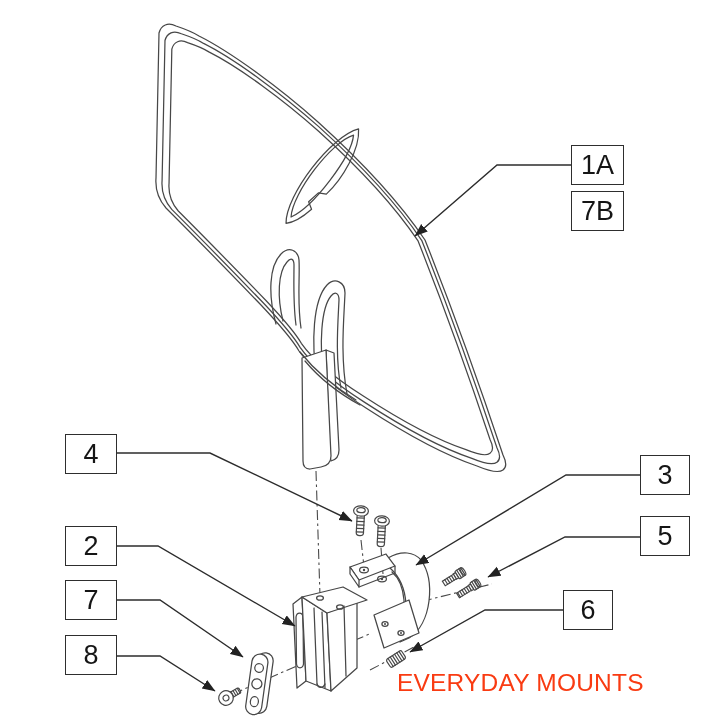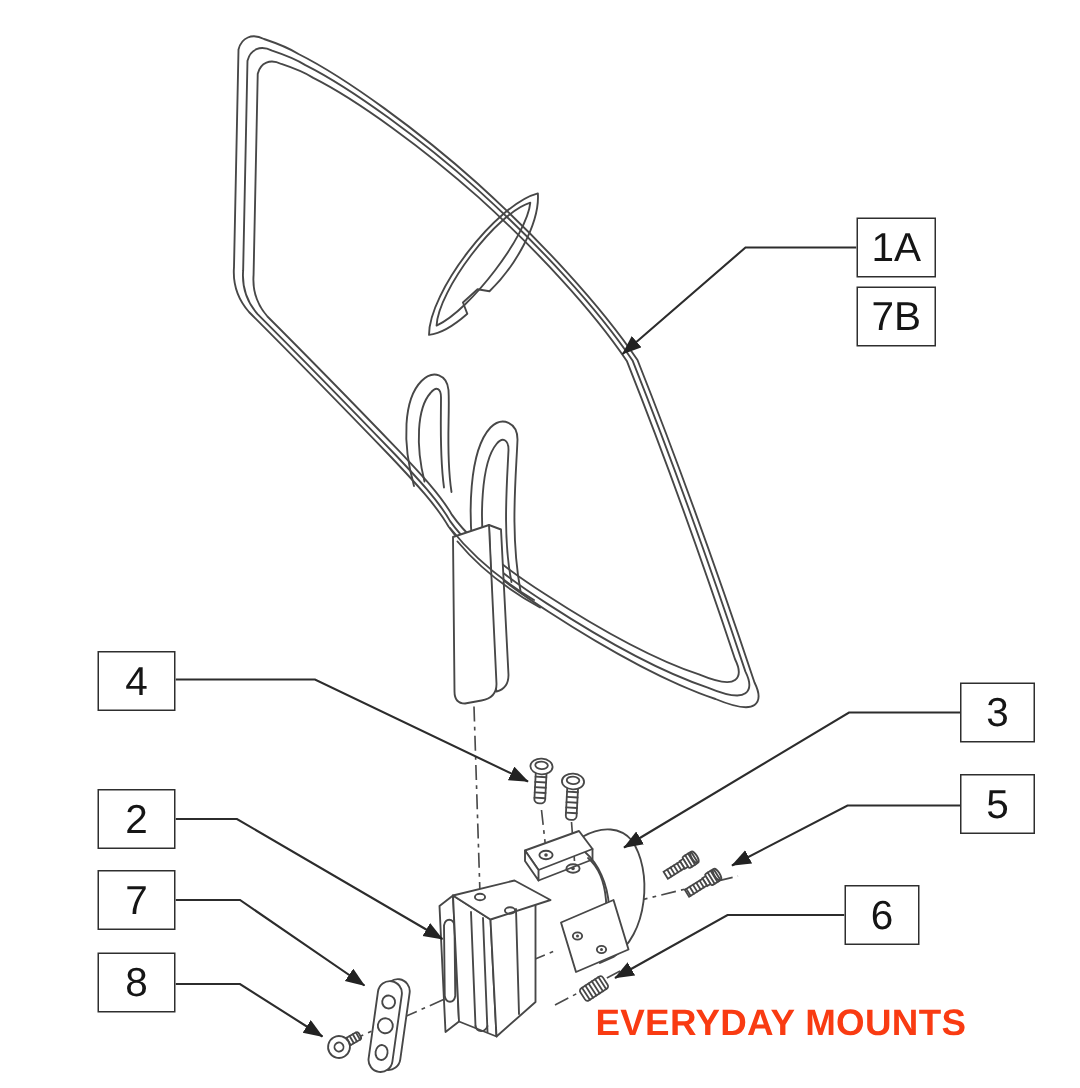--- a/index.html
+++ b/index.html
@@ -10,21 +10,21 @@
   .stage svg{position:absolute;left:0;top:0;}
   .co{
     position:absolute;width:50px;height:38px;
     border:1.7px solid #2e2e2e;background:#ffffff;
     display:flex;align-items:center;justify-content:center;
     font-size:27px;color:#151515;line-height:1;
     box-sizing:content-box;
   }
   .brand{
     position:absolute;left:397px;top:669px;width:260px;
-    font-size:24.5px;font-weight:bold;color:#f93b12;
+    font-size:24.5px;font-weight:normal;color:#f93b12;
     letter-spacing:0.2px;white-space:nowrap;
   }
 </style>
 </head>
 <body>
 
 <div class="stage">
 
   <svg width="720" height="725" viewBox="0 0 720 725">
     <defs>

